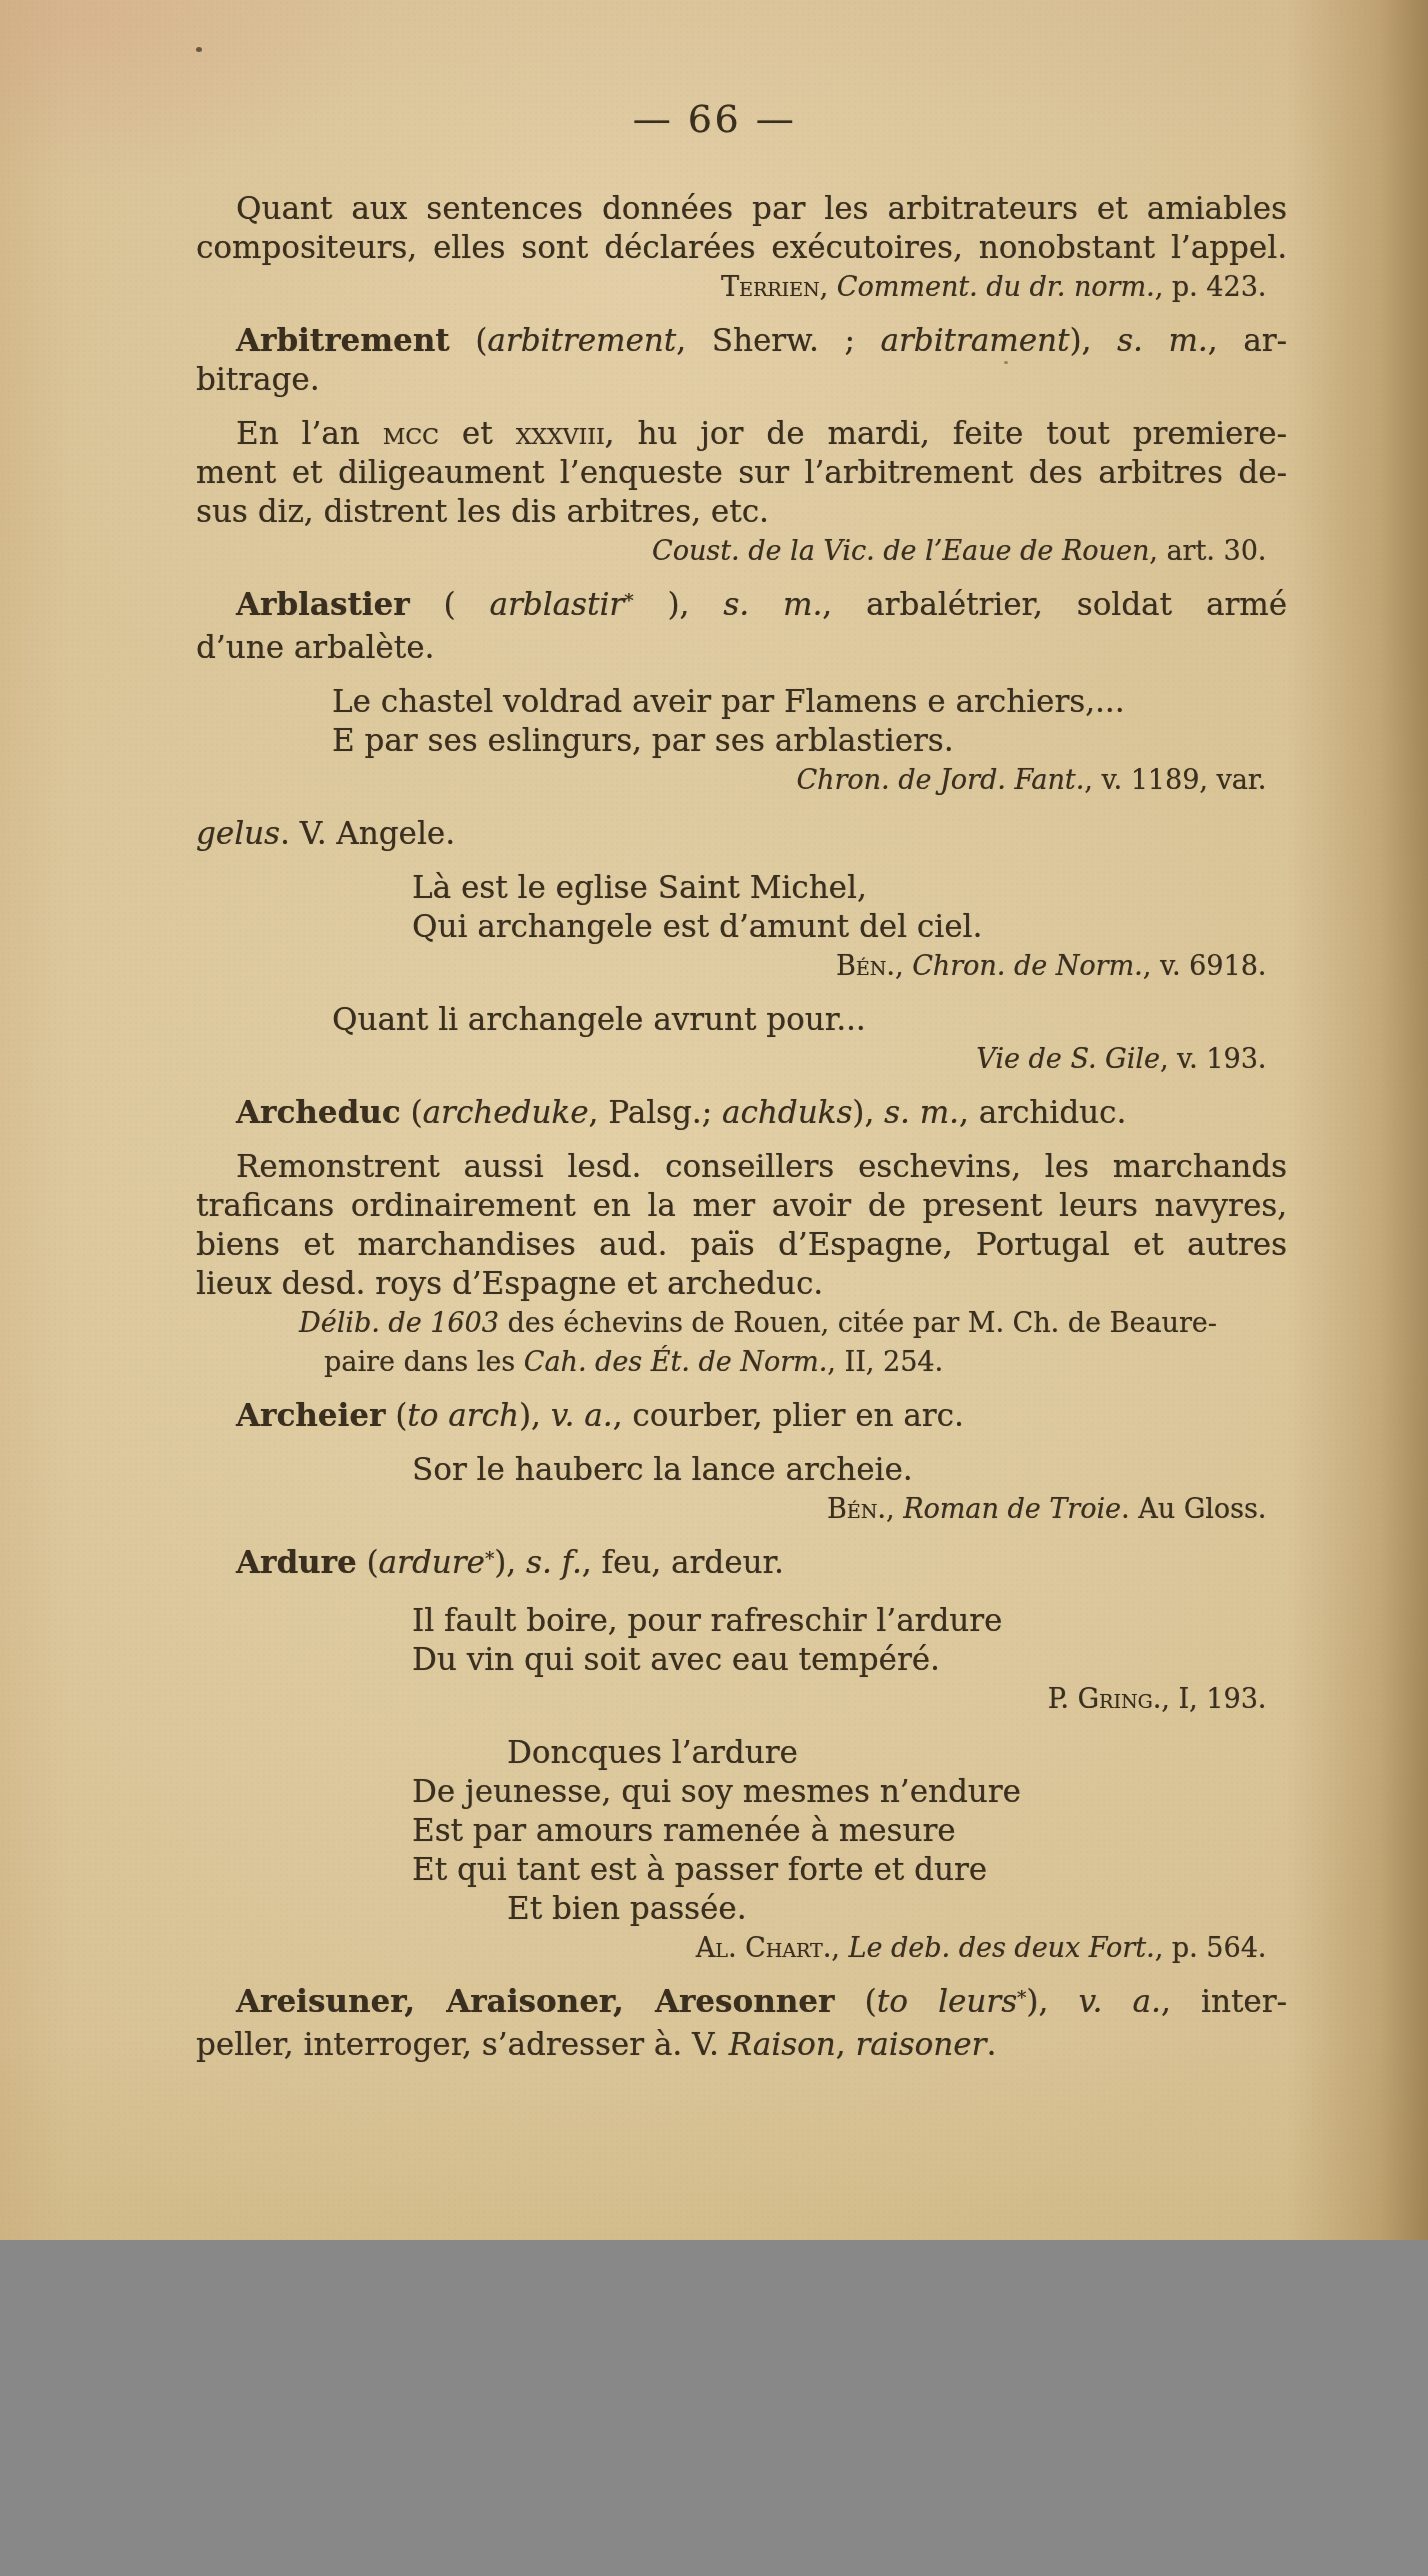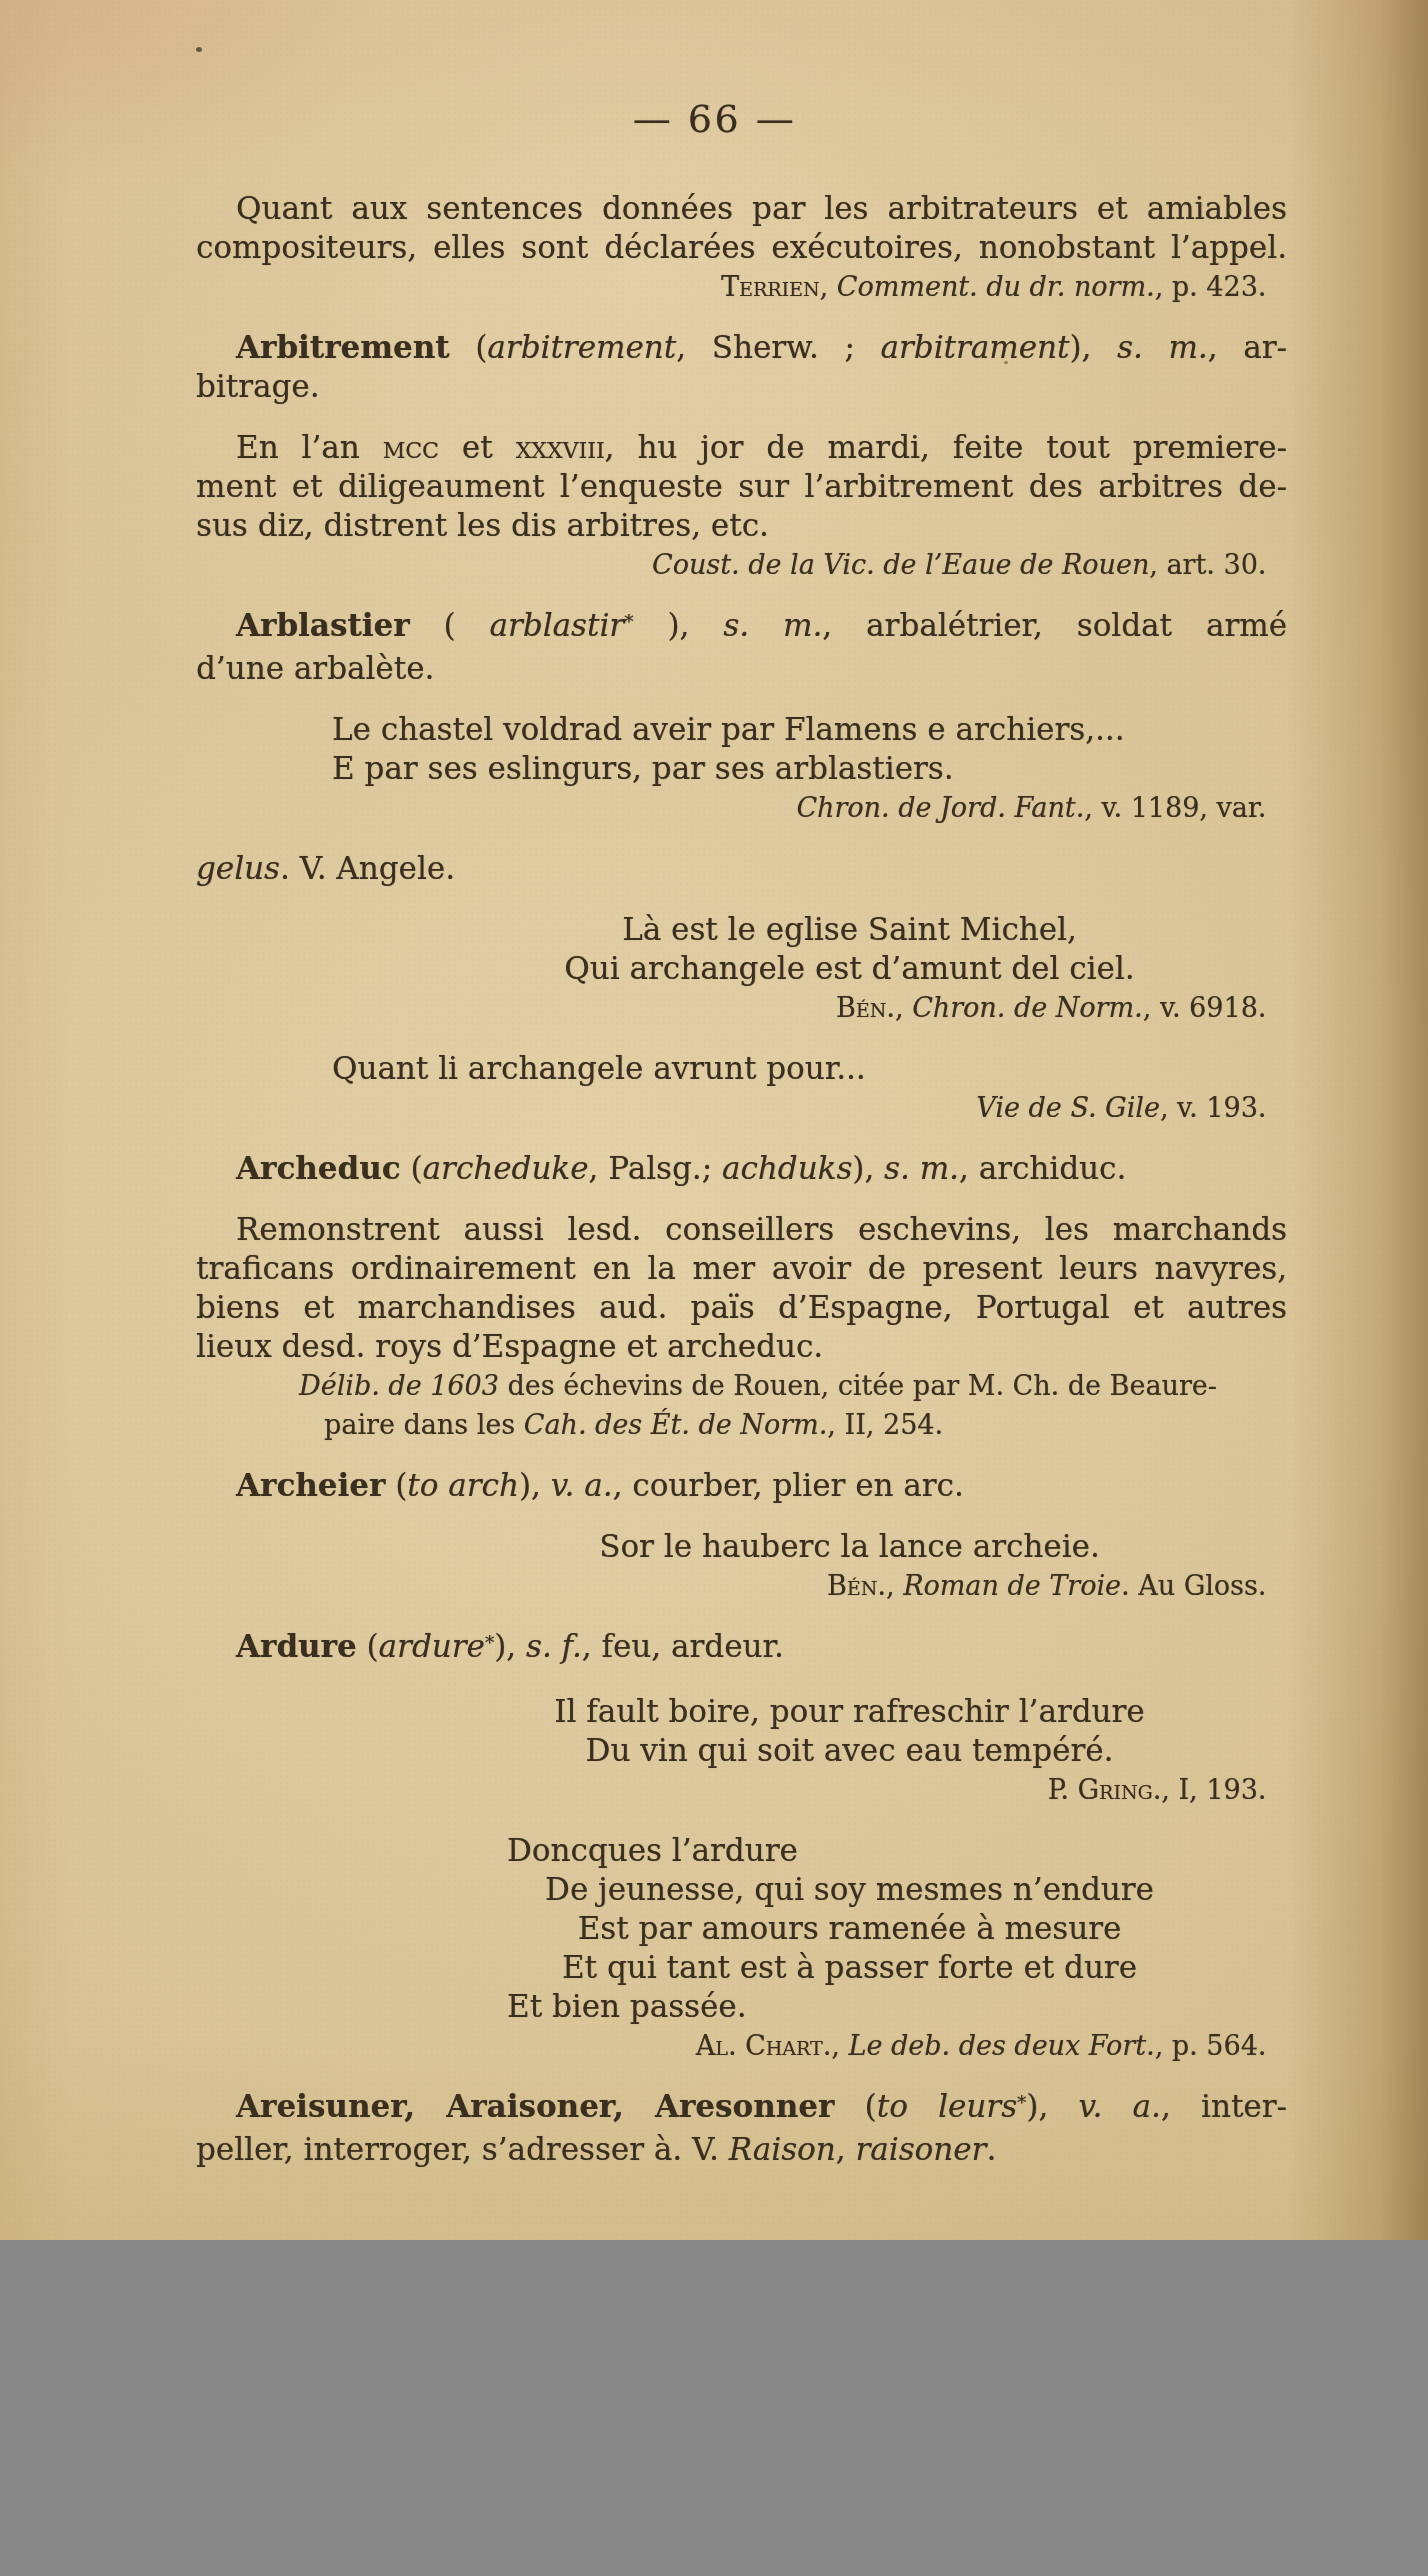--- a/index.html
+++ b/index.html
@@ -27,27 +27,27 @@
   .pagenum {
     position:absolute; top:97px; left:0; width:100%;
     text-align:center; font-size:38px; letter-spacing:2.5px;
     text-shadow:0.3px 0.3px 0.7px rgba(58,47,31,0.55);
   }
   .content {
     position:absolute; left:196px; top:189px; width:1091px;
     font-size:31px; line-height:39px;
     text-shadow:0.3px 0.3px 0.7px rgba(58,47,31,0.55);
   }
-  .block { margin-top:22px; }
+  .block { margin-top:15px; }
   .block:first-child { margin-top:0; }
   .ln { white-space:nowrap; }
   .ln.ju { white-space:normal; text-align:justify; text-align-last:justify; }
   .ln.ind { text-indent:40px; }
   .ln.v1 { margin-left:136px; }
-  .ln.v2 { margin-left:216px;text-align:center; }
+  .ln.v2 { margin-left:216px; }
   .ln.v3 { margin-left:311px; }
   .ln.cite { text-align:right; padding-right:20.6px; font-size:27px; }
   .ln.ca { margin-left:103px; font-size:27px; }
   .ln.cb { margin-left:128px; font-size:27px; }
   .i  { font-style:italic; }
   .b  { font-weight:bold; }
   .sc { font-variant:small-caps; }
   .sup{ font-size:60%; position:relative; top:-0.45em; }
   .speck { position:absolute; border-radius:50%; pointer-events:none; }
   .speck.d1 { left:196px; top:47px;  width:5.8px; height:5px; background:rgba(70,55,35,0.75); }

